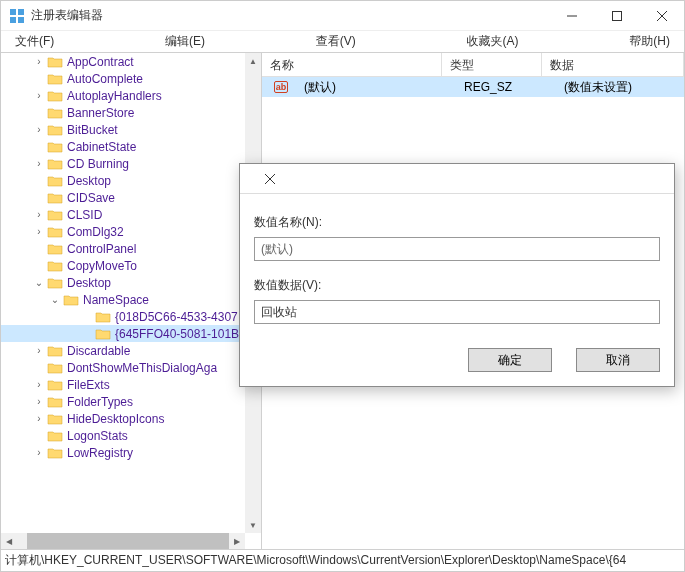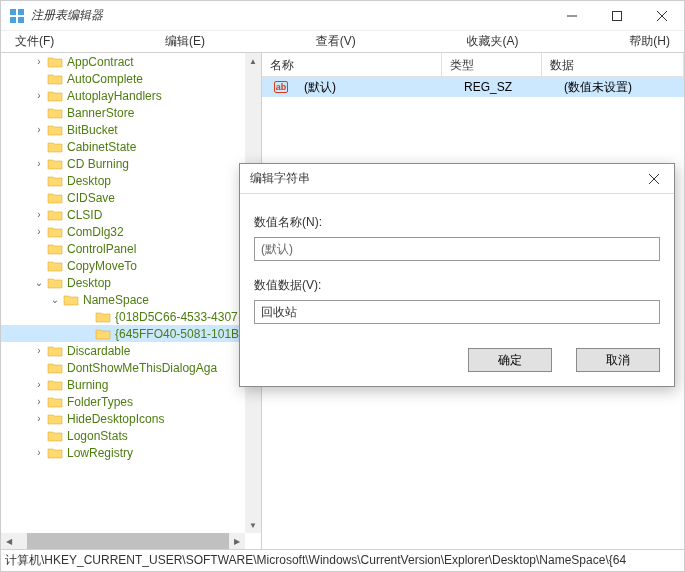--- a/index.html
+++ b/index.html
@@ -1,34 +1,34 @@
 <!DOCTYPE html>
 <html><head>
 <meta charset="utf-8">
 <style>
 * { box-sizing: border-box; margin: 0; padding: 0; font-family: "Microsoft YaHei", "Segoe UI", sans-serif; font-size: 12px; }
 body { background: #fff; width: 685px; height: 572px; overflow: hidden; position: relative; border: 1px solid #ccc; }
 
 .titlebar { height: 30px; background: #fff; display: flex; align-items: center; padding-left: 8px; border-bottom: 1px solid #eee; }
 .titlebar-icon { width: 16px; height: 16px; margin-right: 6px; display: inline-flex; }
-.titlebar-text { flex: 1; color: #333; font-style: italic; }
+.titlebar-text { flex: 1; color: #333; }
 .win-controls { display: flex; }
 .win-btn { width: 45px; height: 30px; display: flex; align-items: center; justify-content: center; color: #333; }
 .win-btn svg { width: 10px; height: 10px; }
 
 .menubar { height: 22px; display: flex; align-items: center; padding: 0 6px; gap: 2px; border-bottom: 1px solid #d0d0d0; justify-content: space-between; }
 .menu-item { padding: 2px 8px; color: #333; }
 
 .content { display: flex; height: 496px; }
 .tree-panel { width: 261px; border-right: 1px solid #d0d0d0; overflow: hidden; position: relative; }
 .tree-scroll { position: absolute; inset: 0 16px 16px 0; overflow: hidden; }
 .tree-item { display: flex; align-items: center; height: 17px; white-space: nowrap; }
 .tree-item .exp { width: 16px; height: 16px; display: inline-flex; align-items: center; justify-content: center; color: #666; font-size: 10px; }
 .tree-item .folder { width: 16px; height: 14px; margin-right: 4px; flex-shrink: 0; }
-.tree-item .label { color: #4d7c0f; }
+.tree-item .label { color: #4c1d95; }
 .tree-item.selected { background: #cce8ff; }
 .indent-2 .exp:first-child { margin-left: 30px; }
 .indent-3 .exp:first-child { margin-left: 46px; }
 .indent-4 .exp:first-child { margin-left: 62px; }
 .indent-4 .folder { margin-left: 16px; }
 
 .scrollbar-v { position: absolute; right: 0; top: 0; bottom: 16px; width: 16px; background: #f0f0f0; display: flex; flex-direction: column; }
 .scrollbar-h { position: absolute; left: 0; right: 16px; bottom: 0; height: 16px; background: #f0f0f0; display: flex; }
 .sb-btn { width: 16px; height: 16px; background: #f0f0f0; display: flex; align-items: center; justify-content: center; color: #666; font-size: 8px; }
 .sb-thumb-v { background: #c0c0c0; width: 16px; flex: 0 0 60px; margin-top: 40px; }
@@ -238,21 +238,21 @@
           <span class="folder"><svg viewBox="0 0 16 14">
               <path d="M1 3 L1 12 L15 12 L15 4 L7 4 L6 3 Z" fill="#ffd970" stroke="#d4a020" stroke-width="0.5"></path>
             </svg></span>
           <span class="label">DontShowMeThisDialogAga</span>
         </div>
         <div class="tree-item indent-2">
           <span class="exp">›</span>
           <span class="folder"><svg viewBox="0 0 16 14">
               <path d="M1 3 L1 12 L15 12 L15 4 L7 4 L6 3 Z" fill="#ffd970" stroke="#d4a020" stroke-width="0.5"></path>
             </svg></span>
-          <span class="label">Burning</span>
+          <span class="label">FileExts</span>
         </div>
         <div class="tree-item indent-2">
           <span class="exp">›</span>
           <span class="folder"><svg viewBox="0 0 16 14">
               <path d="M1 3 L1 12 L15 12 L15 4 L7 4 L6 3 Z" fill="#ffd970" stroke="#d4a020" stroke-width="0.5"></path>
             </svg></span>
           <span class="label">FolderTypes</span>
         </div>
         <div class="tree-item indent-2">
           <span class="exp">›</span>
@@ -310,21 +310,20 @@
       </div>
   </div>
 </div>
 
 <div class="statusbar">
   <span>计算机\HKEY_CURRENT_USER\SOFTWARE\Microsoft\Windows\CurrentVersion\Explorer\Desktop\NameSpace\{64</span>
 </div>
 
 <div class="dialog">
   <div class="dlg-title">
-    <span class="dlg-title-text">编辑字符串</span>
     <div class="dlg-close">
       <svg width="10" height="10" viewBox="0 0 10 10">
           <line x1="0" y1="0" x2="10" y2="10" stroke="#333" stroke-width="1"></line>
           <line x1="10" y1="0" x2="0" y2="10" stroke="#333" stroke-width="1"></line>
         </svg>
     </div>
   </div>
   <div class="dlg-body">
     <div class="dlg-label">数值名称(N):</div>
     <input class="dlg-input readonly" readonly="" value="(默认)" style="">

